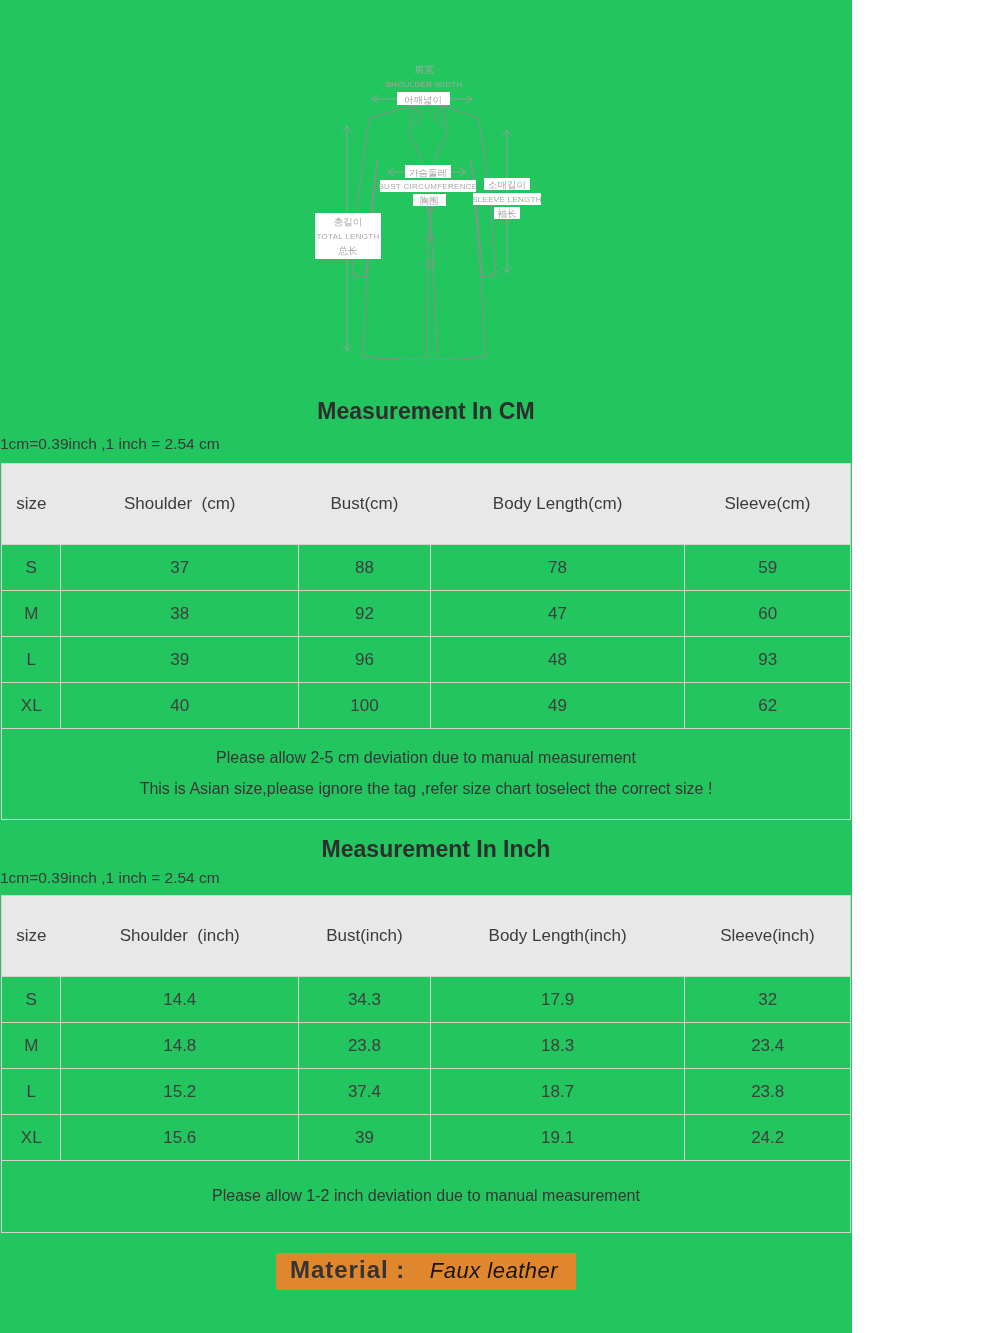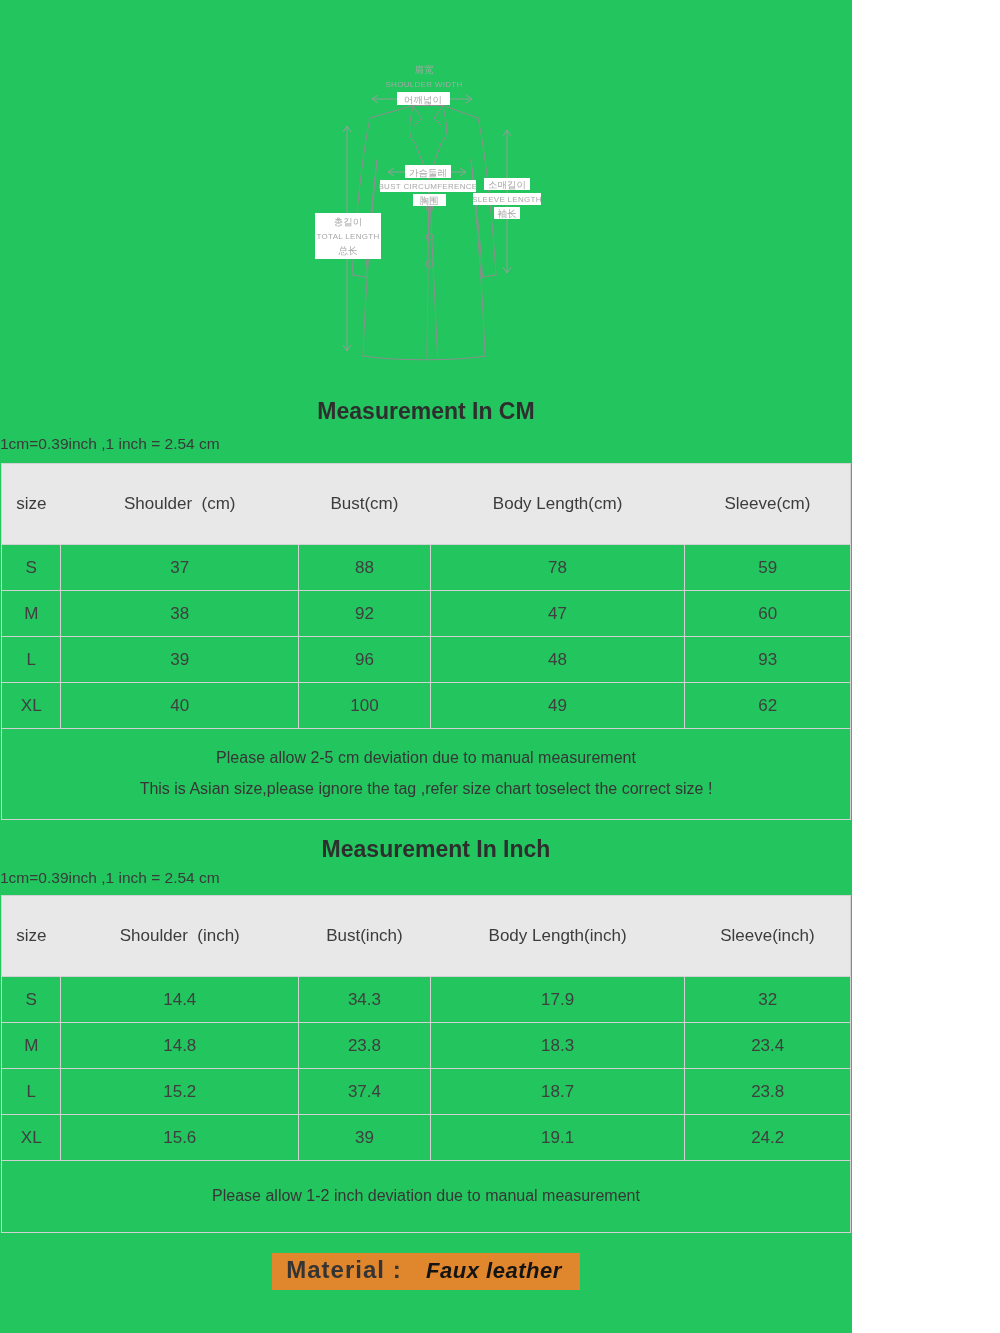--- a/index.html
+++ b/index.html
@@ -27,21 +27,21 @@
   th{background:#e9e8e8;height:78px;font-weight:normal;font-size:17px;color:#3c3c3c;border:1px solid #d2d2d2;border-left:none;border-right:none;white-space:pre-wrap;}
   td{border:1px solid #d2d2d2;height:43px;text-align:center;}
   td.note-cell{height:auto;padding:13px 10px 15px 10px;font-size:16px;color:#363636;}
   td.note-cell div{line-height:31px;}
   table.second td.note-cell{padding:19px 10px 21px 10px;}
 
   
   .material-wrap{text-align:center;margin-top:20px;}
   .material-bar{display:inline-block;background:#e0862d;padding:3px 18px 6px 14px;}
   .material-label{font-weight:bold;font-size:24px;color:#343434;letter-spacing:1px;}
-  .material-value{font-weight:bold;font-style:italic;font-size:22px;color:#141414;margin-left:20px;letter-spacing:0.5px;}
+  .material-value{font-weight:normal;font-style:italic;font-size:22px;color:#141414;margin-left:20px;letter-spacing:0.5px;}
 </style>
 </head>
 <body>
 
 <div class="page">
 
   <div class="diagram-wrap">
     <svg class="coat" viewBox="0 0 262 330">
 
       <g class="outline">

